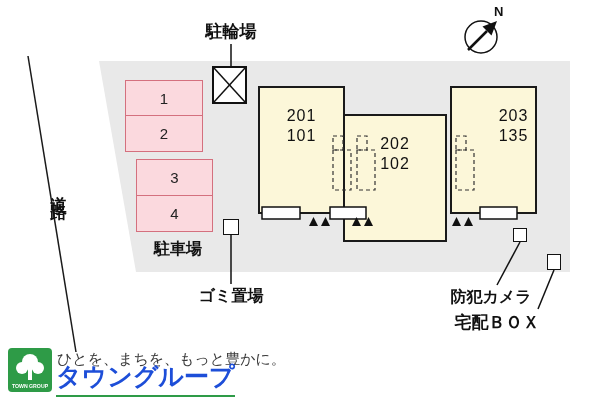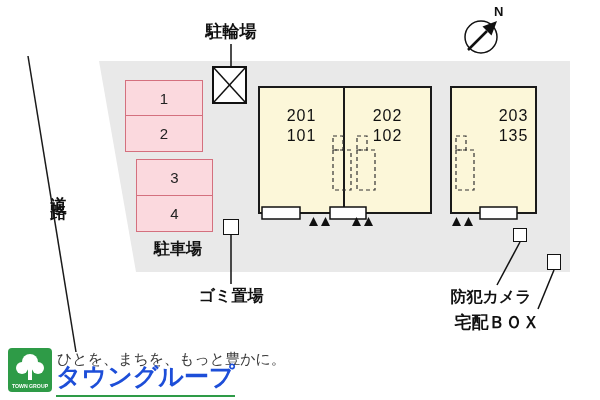--- a/index.html
+++ b/index.html
@@ -18,21 +18,21 @@
   .delivery-label { left:497px; top:311px; font-size:17px; transform:translateX(-50%); }
 
   .spot { position:absolute; background:#fbd9de; border:1.5px solid #d4707e; display:flex; align-items:center; justify-content:center; font-size:15px; color:#222; z-index:2; }
   .spot1 { left:125px; top:80px;  width:78px; height:36px; }
   .spot2 { left:125px; top:115px; width:78px; height:37px; }
   .spot3 { left:136px; top:159px; width:77px; height:37px; }
   .spot4 { left:136px; top:195px; width:77px; height:37px; }
 
   .unit { position:absolute; top:86px; height:128px; background:#fcf7d9; border:2px solid #1a1a1a; z-index:2; padding-top:18px; text-align:center; }
   .unit1 { left:258px; width:87px; }
-  .unit2 { left:343px; width:89px; }
+  .unit2 { left:343px; width:104px;margin-top:28px; }
   .unit3 { left:450px; width:87px;padding-left:40px; }
   .unit-no { font-size:16px; line-height:20px; letter-spacing:1px; color:#111; }
 
   .smallbox { position:absolute; background:#fff; border:1.5px solid #111; z-index:3; }
   .bicycle-box { left:212px; top:66px; width:35px; height:38px; border-width:2px; }
   .garbage-box { left:223px; top:219px; width:16px; height:16px; }
   .camera-box  { left:513px; top:228px; width:14px; height:14px; }
   .delivery-box{ left:547px; top:254px; width:14px; height:16px; }
 
   .footer-logo { position:absolute; left:8px; top:348px; width:44px; height:44px; background:#2e9b47; border-radius:4px; z-index:3; }

